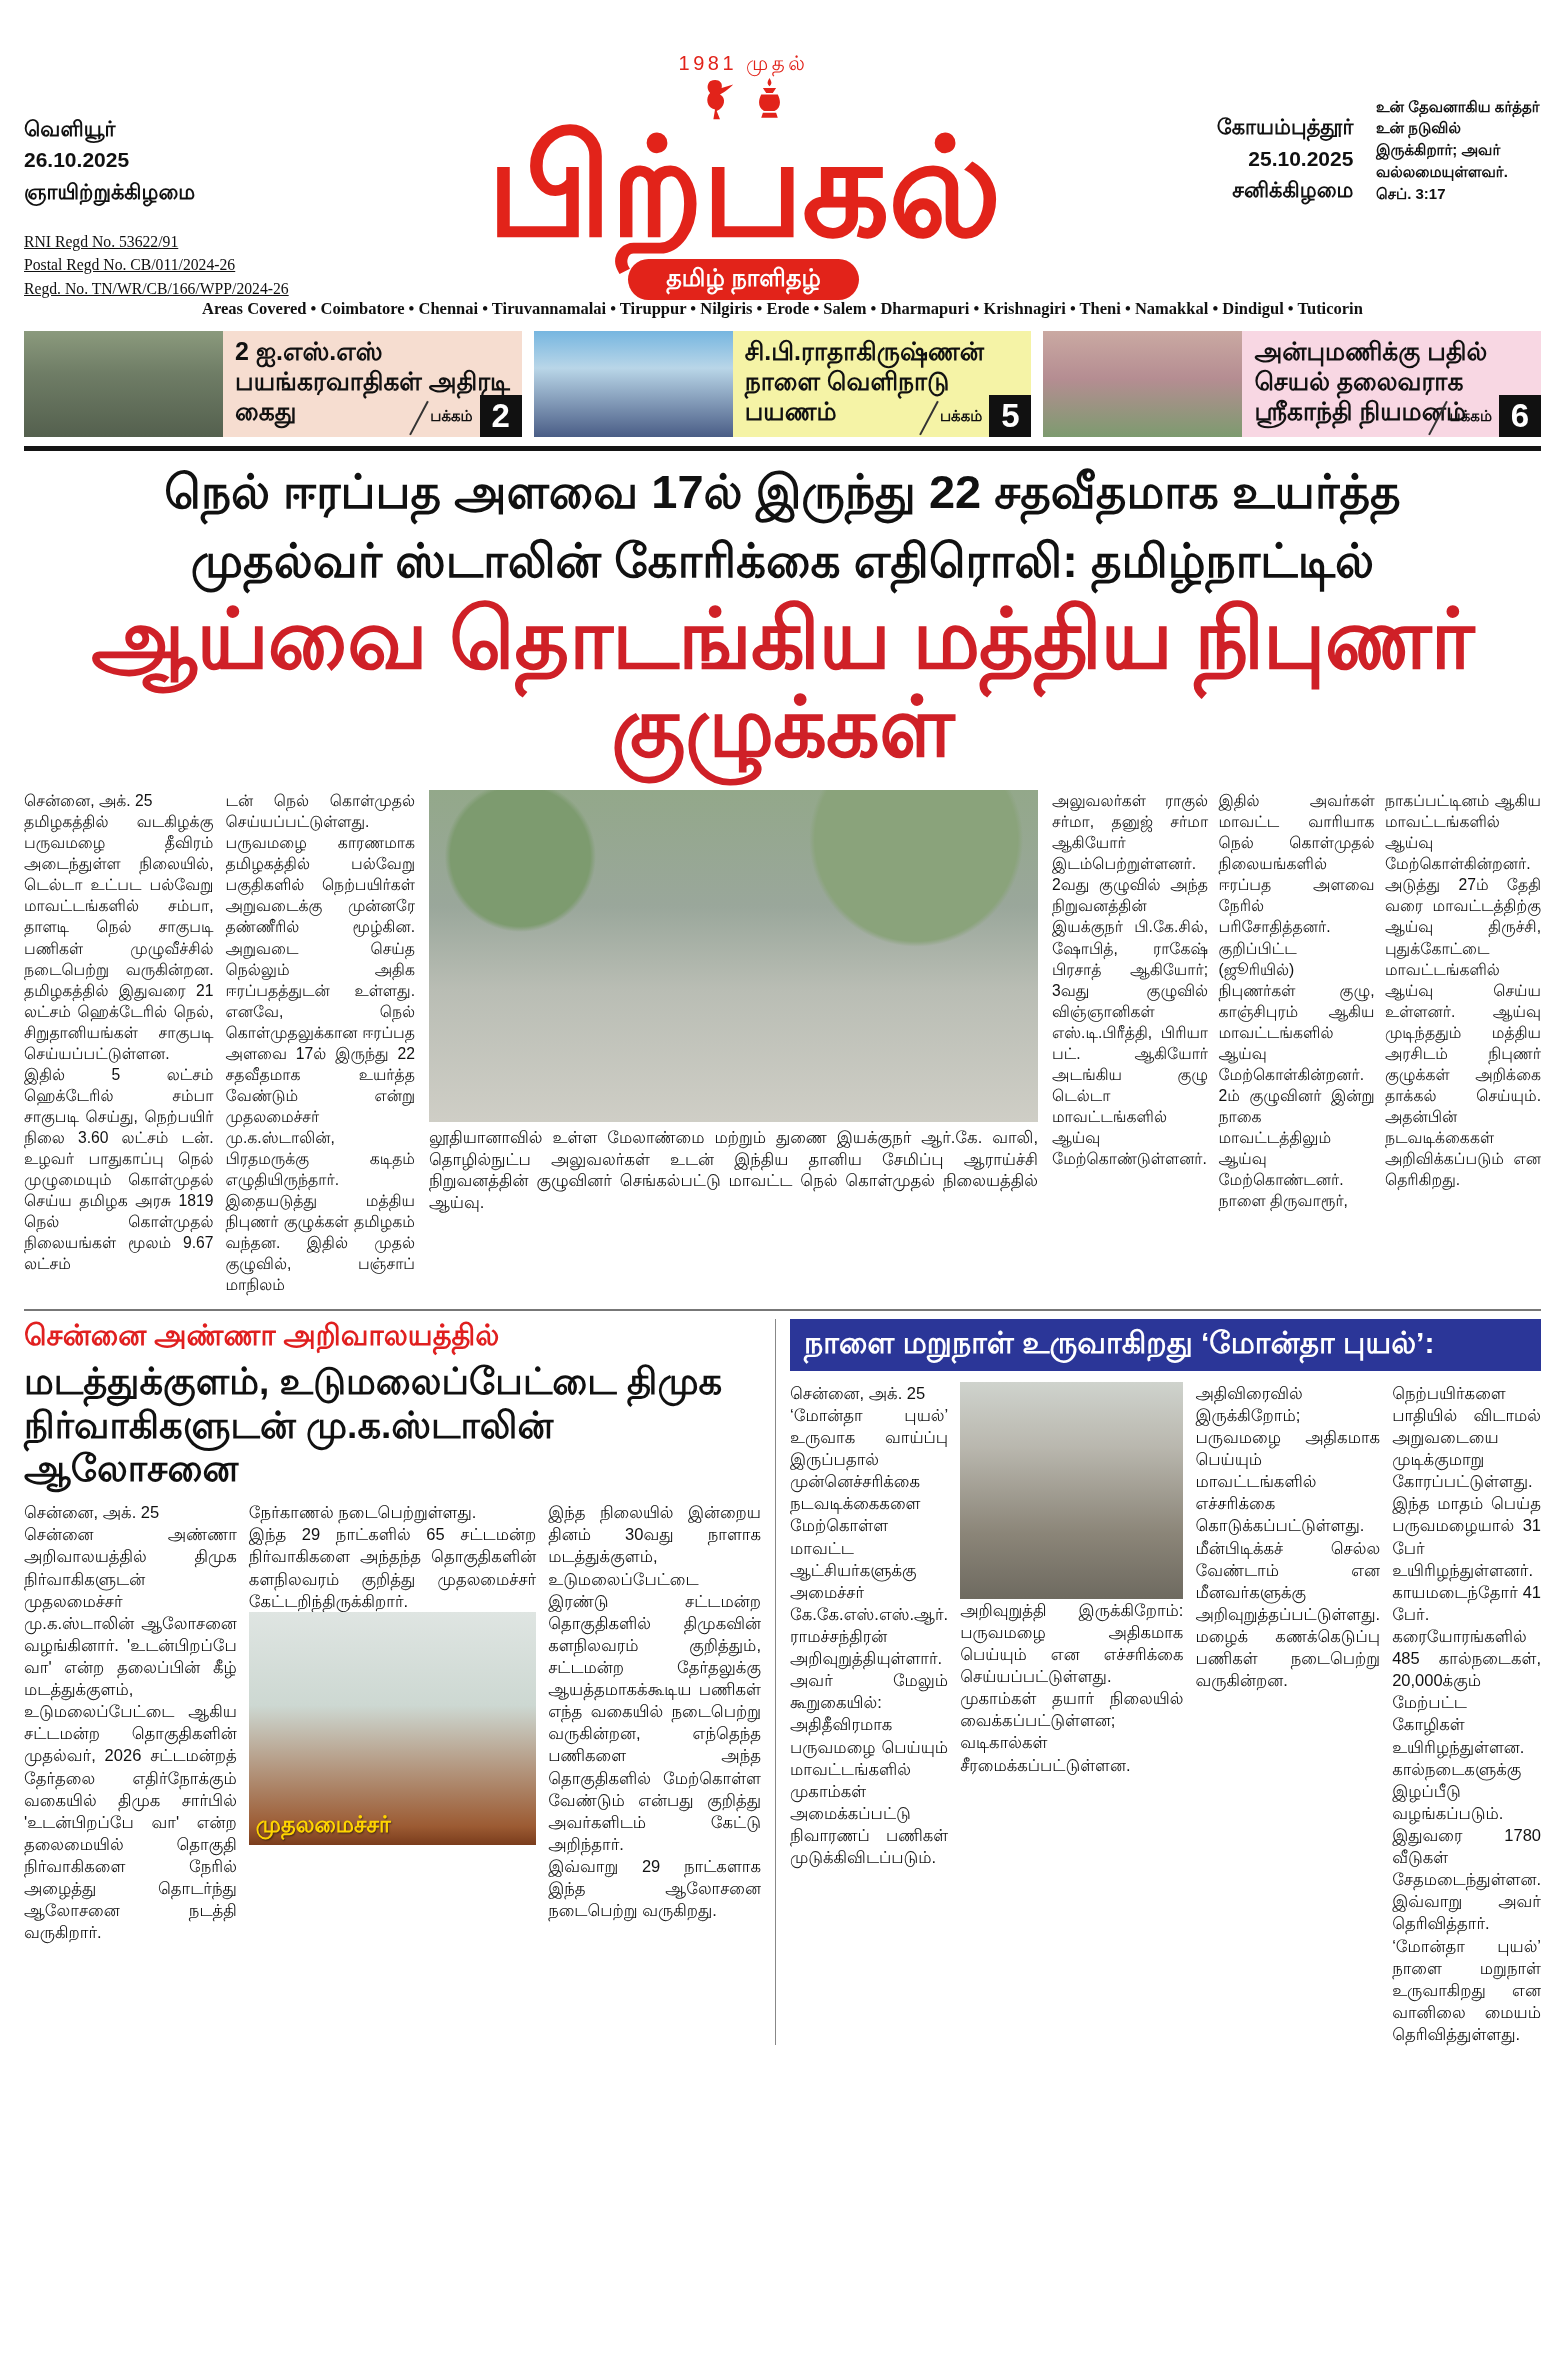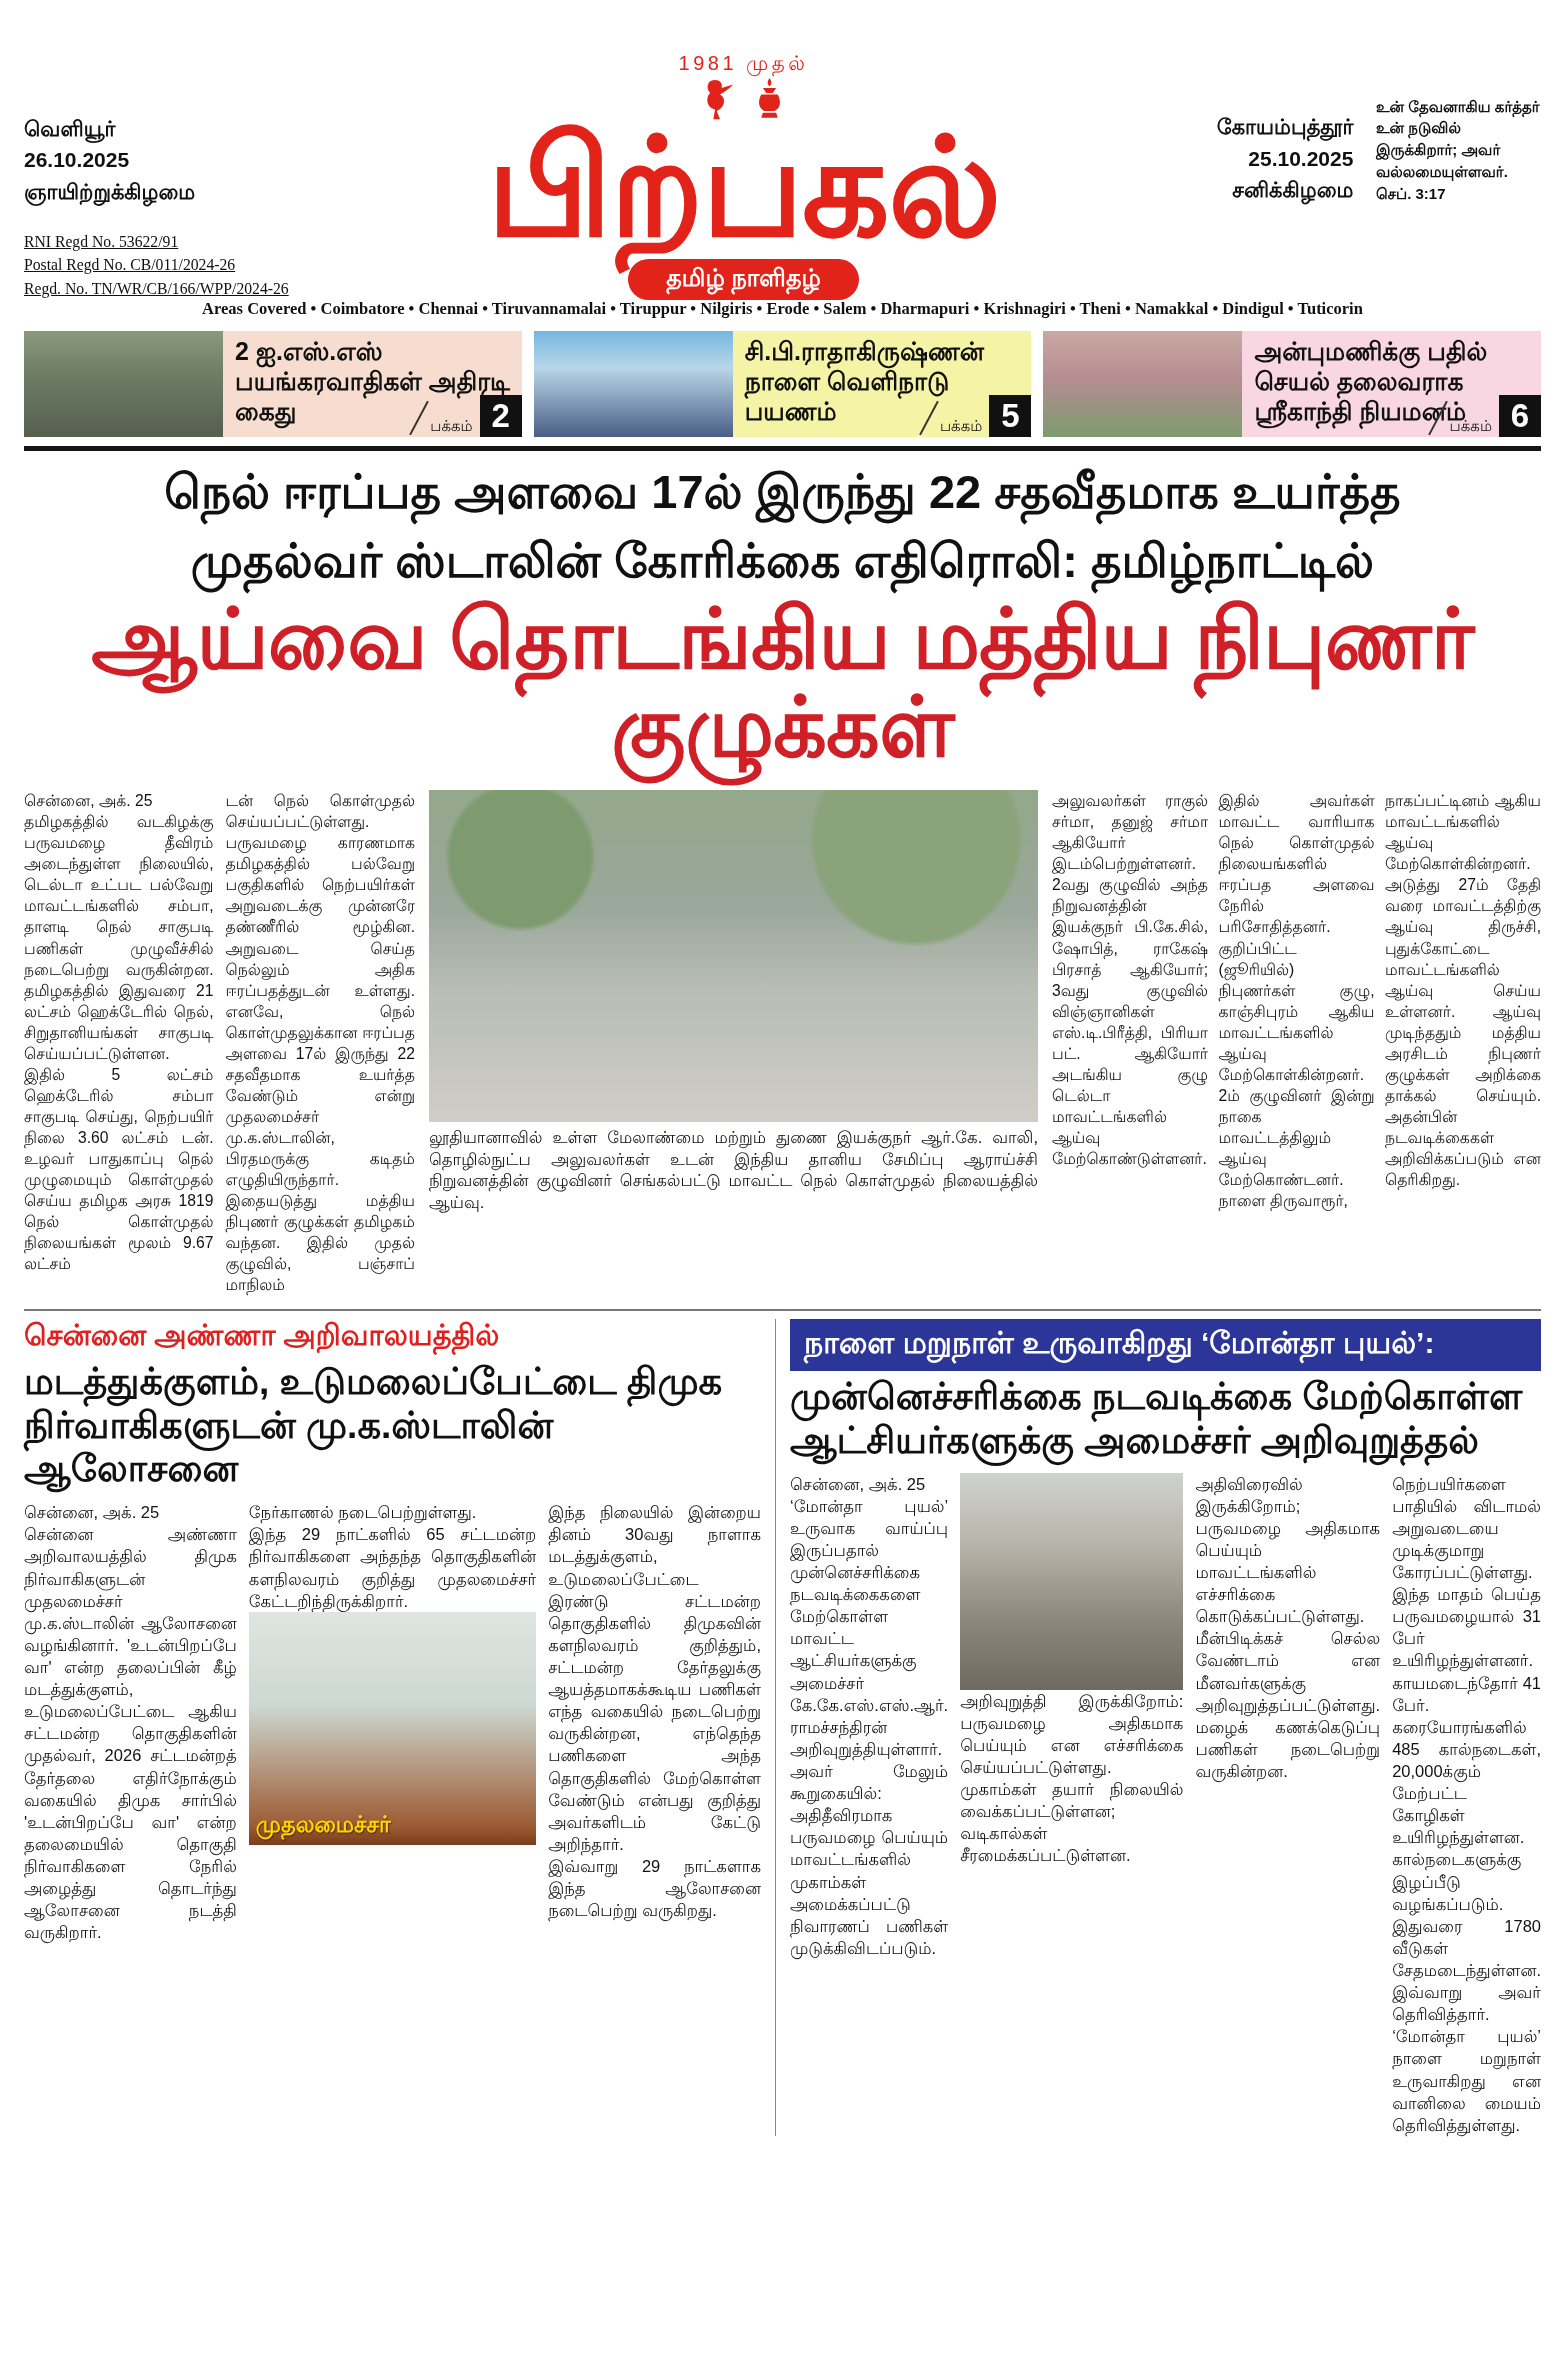--- a/index.html
+++ b/index.html
@@ -29,21 +29,21 @@
   .price { font-size:19px; font-weight:bold; white-space:nowrap; }
 
   
   .teasers { display:flex; gap:12px; margin-top:12px; }
   .teaser { flex:1; display:flex; height:106px; overflow:hidden; }
   .teaser .tphoto { width:40%; flex:none; }
   .tz { padding:5.2px 8.7px 0 12px; position:relative; flex:1; }
   .tz h3 { font-size:25px; font-weight:bold; line-height:1.2; }
   .pagetag { position:absolute; right:0; bottom:0; display:flex; align-items:flex-end; gap:7px; }
   .pagetag .slash { width:1.7px; height:38px; background:#333; transform:rotate(28deg); margin-right:3.5px; }
-  .pagetag .plabel { font-size:15px; font-weight:normal; padding-bottom:0; }
+  .pagetag .plabel { font-size:15px; font-weight:bold; padding-bottom:10px; }
   .pagetag .pnum { width:42px; height:42px; background:#111; color:#fff; font-size:33px; font-weight:bold; display:flex; align-items:center; justify-content:center; }
   .t1 { background:#f6ddd0; }
   .t2 { background:#f5f3a6; }
   .t3 { background:#f8d7e3; }
   .blackrule { height:5.2px; background:#151515; margin-top:8.7px; }
 
   
   .lead-kicker { text-align:center; font-size:47px; font-weight:bold; line-height:1.22; margin-top:12px; }
   .lead-main { text-align:center; color:#cf2027; font-size:84px; font-weight:bold; line-height:1.05; margin-top:5.2px; letter-spacing:-0.9px; }
 
@@ -203,21 +203,20 @@
             <div class="band">முதலமைச்சர்</div>
           </div>
         </div>
         <div class="col bodytxt">இந்த நிலையில் இன்றைய தினம் 30வது நாளாக மடத்துக்குளம், உடுமலைப்பேட்டை இரண்டு சட்டமன்ற தொகுதிகளில் திமுகவின் களநிலவரம் குறித்தும், சட்டமன்ற தேர்தலுக்கு ஆயத்தமாகக்கூடிய பணிகள் எந்த வகையில் நடைபெற்று வருகின்றன, எந்தெந்த பணிகளை அந்த தொகுதிகளில் மேற்கொள்ள வேண்டும் என்பது குறித்து அவர்களிடம் கேட்டு அறிந்தார்.
 இவ்வாறு 29 நாட்களாக இந்த ஆலோசனை நடைபெற்று வருகிறது.</div>
       </div>
     </div>
 
     <div class="mid-right">
       <div class="bluebar">நாளை மறுநாள் உருவாகிறது ‘மோன்தா புயல்’:</div>
-      <div class="mid-head">முன்னெச்சரிக்கை நடவடிக்கை மேற்கொள்ள ஆட்சியர்களுக்கு அமைச்சர் அறிவுறுத்தல்</div>
       <div class="mid-body">
         <div class="col bodytxt">சென்னை, அக். 25
 ‘மோன்தா புயல்’ உருவாக வாய்ப்பு இருப்பதால் முன்னெச்சரிக்கை நடவடிக்கைகளை மேற்கொள்ள மாவட்ட ஆட்சியர்களுக்கு அமைச்சர் கே.கே.எஸ்.எஸ்.ஆர். ராமச்சந்திரன் அறிவுறுத்தியுள்ளார்.
 அவர் மேலும் கூறுகையில்: அதிதீவிரமாக பருவமழை பெய்யும் மாவட்டங்களில் முகாம்கள் அமைக்கப்பட்டு நிவாரணப் பணிகள் முடுக்கிவிடப்படும்.</div>
         <div class="col" style="flex:1.5">
           <div class="minister-photo"></div>
           <div class="bodytxt">அறிவுறுத்தி இருக்கிறோம்: பருவமழை அதிகமாக பெய்யும் என எச்சரிக்கை செய்யப்பட்டுள்ளது. முகாம்கள் தயார் நிலையில் வைக்கப்பட்டுள்ளன; வடிகால்கள் சீரமைக்கப்பட்டுள்ளன.</div>
         </div>
         <div class="col bodytxt">அதிவிரைவில் இருக்கிறோம்; பருவமழை அதிகமாக பெய்யும் மாவட்டங்களில் எச்சரிக்கை கொடுக்கப்பட்டுள்ளது. மீன்பிடிக்கச் செல்ல வேண்டாம் என மீனவர்களுக்கு அறிவுறுத்தப்பட்டுள்ளது. மழைக் கணக்கெடுப்பு பணிகள் நடைபெற்று வருகின்றன.</div>
         <div class="col bodytxt">நெற்பயிர்களை பாதியில் விடாமல் அறுவடையை முடிக்குமாறு கோரப்பட்டுள்ளது.

